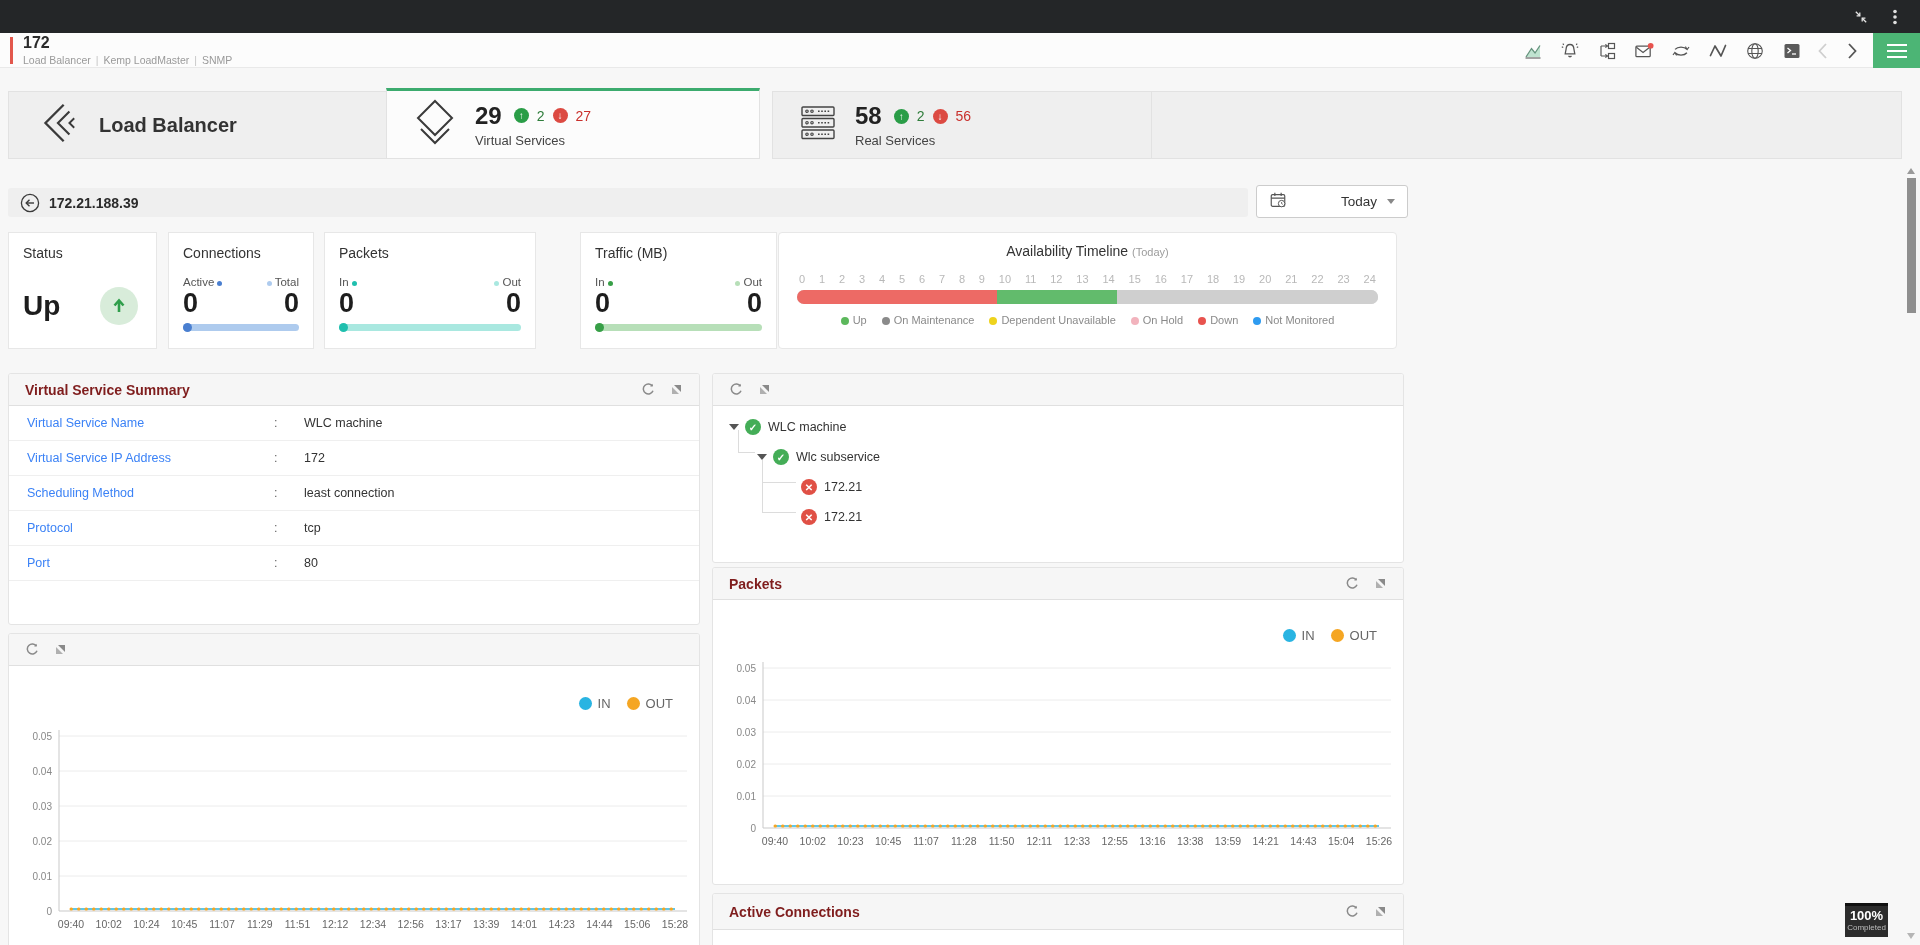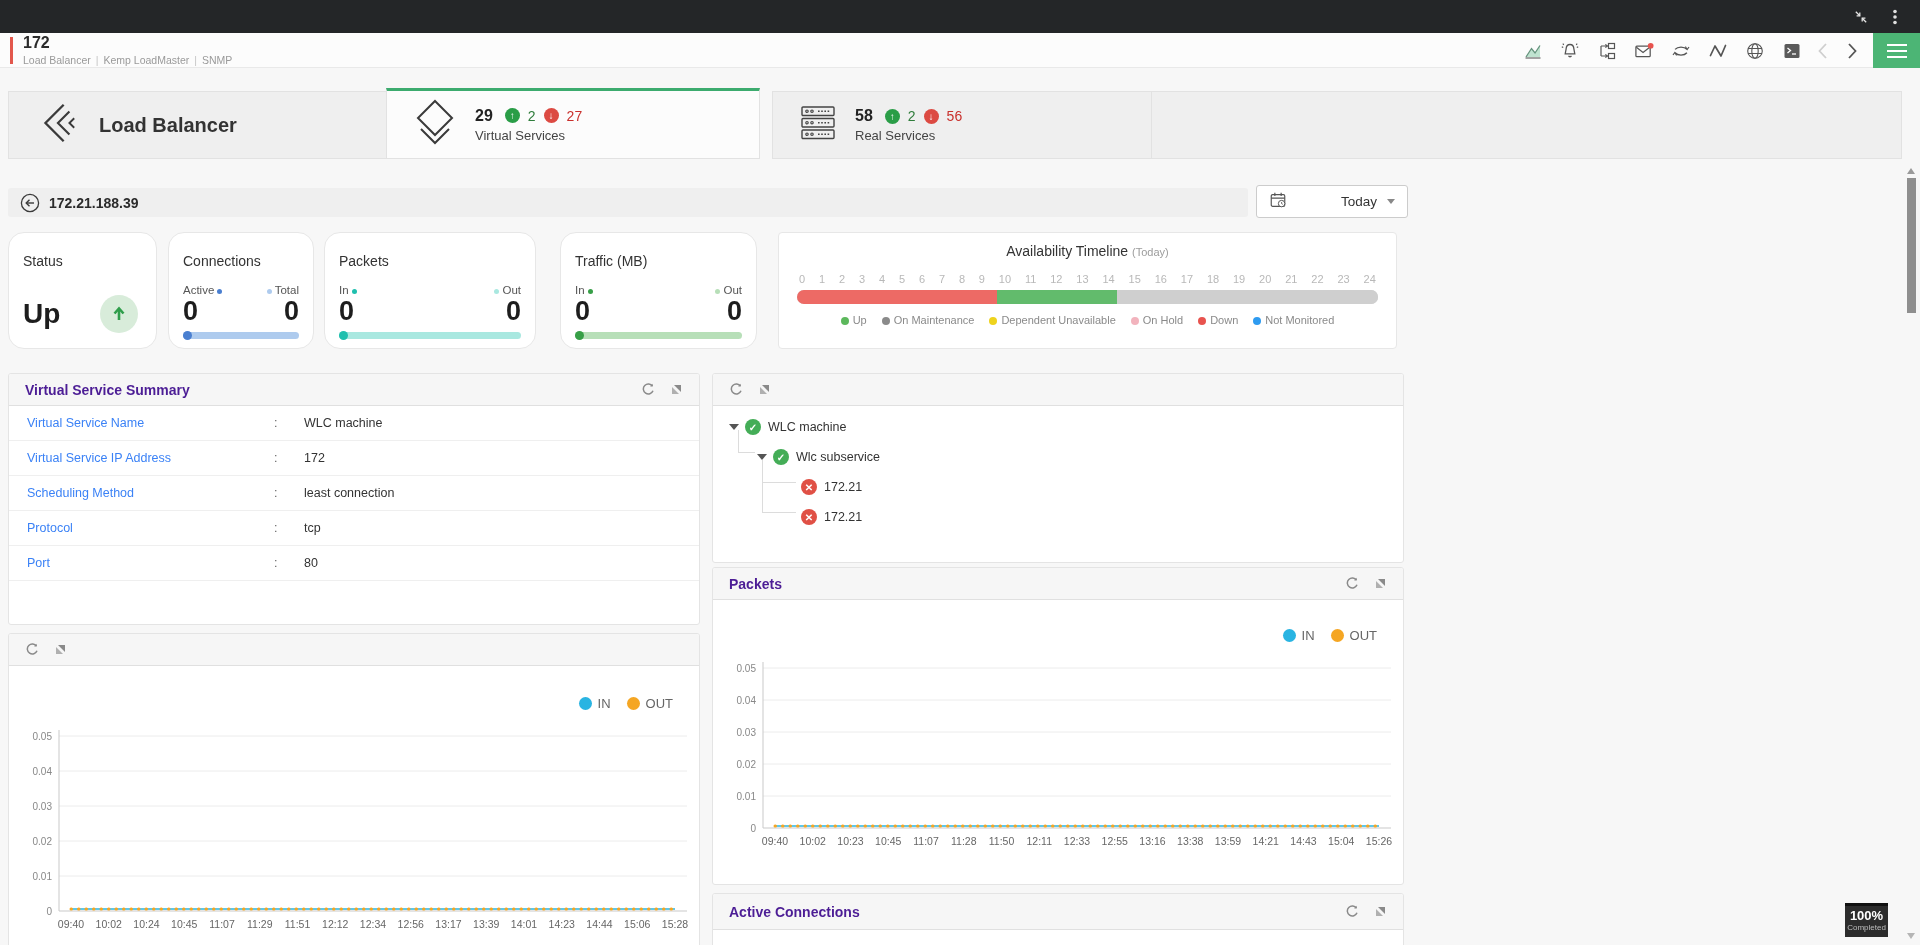--- a/index.html
+++ b/index.html
@@ -28,35 +28,35 @@
 
 .tabstrip{position:absolute;top:23px;left:0;right:0;height:68px}
 .devblock{position:absolute;left:8px;top:0;width:386px;height:68px;background:#efefef;border:1px solid #e2e2e2;display:flex;align-items:center;padding-left:24px;gap:20px}
 .devtitle{font-size:20px;font-weight:bold;color:#333}
 .tab{position:absolute;height:68px;cursor:pointer;display:flex;align-items:center;padding-left:26px;gap:18px}
 .tab.active{top:-3px;height:71px;background:#fcfcfc;border:1px solid #e2e2e2;border-top:3px solid #3cab6e}
 .tab.inactive{top:0;background:#efefef;border:1px solid #e2e2e2}
 .tabfill{position:absolute;left:1152px;top:0;width:750px;height:68px;background:#efefef;border:1px solid #e2e2e2;border-left:0}
 .tab-col{display:flex;flex-direction:column;gap:3px}
 .tab-nums{display:flex;align-items:center;gap:8px}
-.tab-count{font-size:16px;font-weight:bold;color:#222;margin-right:4px}
+.tab-count{font-size:24px;font-weight:bold;color:#222;margin-right:4px}
 .badge{width:15px;height:15px;border-radius:50%;color:#fff;font-size:10px;font-weight:bold;display:inline-flex;align-items:center;justify-content:center}
 .badge.up{background:#2a9d47}
 .badge.down{background:#dc4a42}
 .bval.up{color:#2f7d3b;font-size:14px}
 .bval.down{color:#c9302c;font-size:14px}
 .tab-label{font-size:13px;color:#444}
 
 .ipbar{position:absolute;left:8px;top:120px;width:1240px;height:29px;background:#efefef;border-radius:3px;display:flex;align-items:center;padding-left:12px;gap:9px}
 .ip-text{font-size:14px;font-weight:bold;color:#2b2b2b}
 .period{position:absolute;left:1256px;top:117px;width:152px;height:33px;background:#fff;border:1px solid #ccc;border-radius:3px;display:flex;align-items:center;padding:0 12px;gap:10px;cursor:pointer}
 .period-label{font-size:13.5px;color:#333;flex:1;text-align:right}
 .caret{width:0;height:0;border-left:4.5px solid transparent;border-right:4.5px solid transparent;border-top:5px solid #888}
 
-.card{position:absolute;top:164px;height:117px;background:#fff;border:1px solid #e7e7e7;border-radius:16px;padding:20px 14px}
+.card{position:absolute;top:164px;height:117px;background:#fff;border:1px solid #e7e7e7;border-radius:0;padding:12px 14px}
 .card-title{font-size:14px;color:#333}
 .mlabels{display:flex;justify-content:space-between;margin-top:15px;font-size:11.5px;color:#555;align-items:center}
 .dot{display:inline-block;width:5px;height:5px;border-radius:50%;margin:0 3px}
 .mvals{display:flex;justify-content:space-between;font-size:27px;font-weight:bold;color:#1d1d1d;line-height:1;margin-top:2px}
 .mbar{position:relative;margin-top:7px;height:7px;border-radius:4px}
 .mbar .bdot{position:absolute;left:0;top:-1px;width:9px;height:9px;border-radius:50%}
 .status-row{display:flex;align-items:center;justify-content:space-between;margin-top:26px;padding-right:4px}
 .status-val{font-size:28px;font-weight:bold;color:#1d1d1d}
 .upcircle{width:38px;height:38px;border-radius:50%;background:#d8ecda;display:flex;align-items:center;justify-content:center}
 
@@ -64,21 +64,21 @@
 .avail-title{text-align:center;font-size:14px;color:#333}
 .avail-title .sub{font-size:11px;color:#9c9c9c}
 .hours{display:flex;justify-content:space-between;margin-top:14px;font-size:11px;color:#b8b8b8;padding:0 2px}
 .tl-bar{display:flex;height:14px;border-radius:7px;overflow:hidden;margin-top:5px;background:#cfcfcf}
 .tl-seg{height:100%}
 .tl-legend{display:flex;justify-content:center;gap:15px;margin-top:10px;font-size:11px;color:#8a8a8a;align-items:center}
 .tl-legend .ldot{width:8px;height:8px;border-radius:50%;display:inline-block;margin-right:4px;vertical-align:-1px}
 
 .panel{position:absolute;background:#fff;border:1px solid #e4e4e4;border-radius:3px;overflow:hidden}
 .panel-h{height:32px;background:#f6f6f6;border-bottom:1px solid #e0e0e0;display:flex;align-items:center;padding:0 16px}
-.panel-title{font-size:14px;font-weight:bold;color:#4c1d95;flex:1}
+.panel-title{font-size:14px;font-weight:bold;color:#7f1d1d;flex:1}
 .panel-icons{display:flex;gap:14px;align-items:center}
 .pic{width:14px;height:14px;cursor:pointer;display:flex;align-items:center;justify-content:center}
 
 .srow{height:35px;display:flex;align-items:center;border-bottom:1px solid #efefef;font-size:12.5px}
 .srow .lab{width:265px;padding-left:18px;color:#3b82f6}
 .srow .col{width:30px;color:#666}
 .srow .val{color:#333}
 
 .tree-body{position:relative;padding-top:6px}
 .trow{position:relative;height:30px;display:flex;align-items:center;font-size:12.5px;color:#333}
@@ -328,21 +328,21 @@
             <span><span class="dot" style="background:#a9e8e0"></span>Out</span>
           </div>
           <div class="mvals">
             <span>0</span>
             <span>0</span>
           </div>
           <div class="mbar" style="background: rgb(169, 232, 224);">
             <span class="bdot" style="background: rgb(31, 191, 174);"></span>
           </div>
         </div>
-        <div class="card" style="left: 560px; width: 197px;">
+        <div class="card" style="left: 580px; width: 197px;">
           <div class="card-title">Traffic (MB)</div>
           <div class="mlabels">
             <span>In<span class="dot" style="background:#379f47"></span></span>
             <span><span class="dot" style="background:#b7dfb8"></span>Out</span>
           </div>
           <div class="mvals">
             <span>0</span>
             <span>0</span>
           </div>
           <div class="mbar" style="background: rgb(183, 223, 184);">

